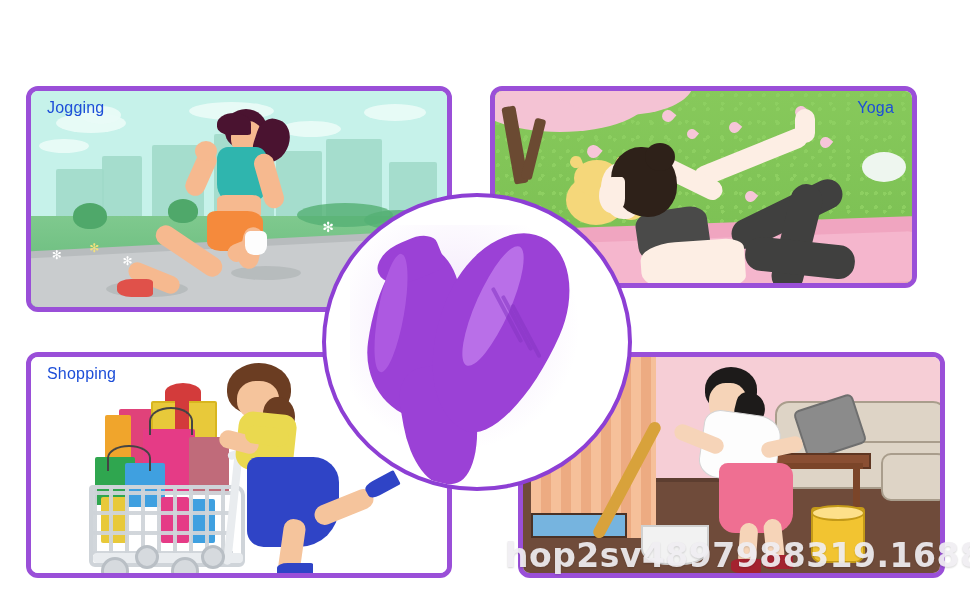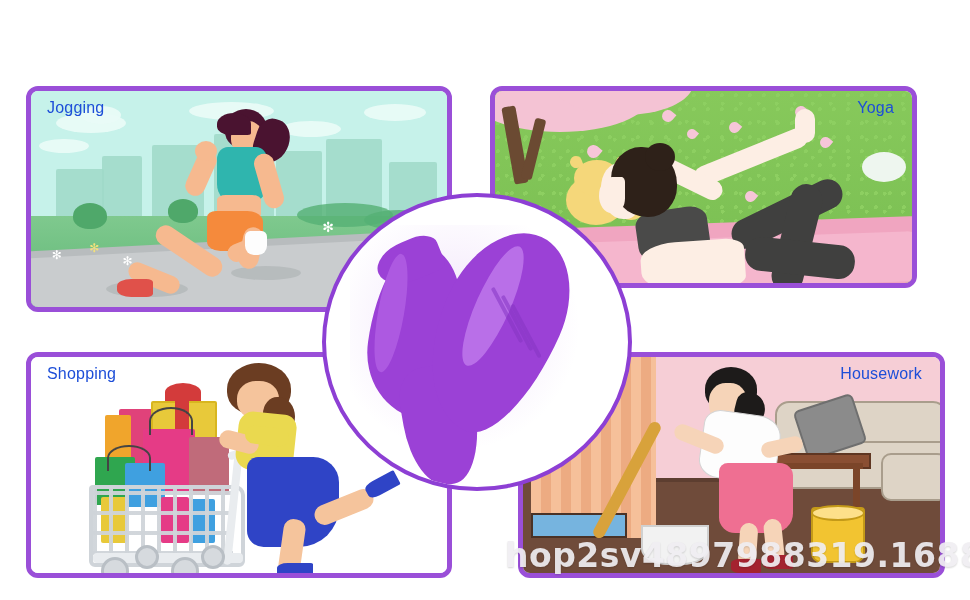--- a/index.html
+++ b/index.html
@@ -347,21 +347,20 @@
       <div class="hw hw-skin" style="left:238px;top:82px;width:42px;height:16px;border-radius:10px;transform:rotate(-12deg);"></div>
       <div class="hw hw-skirt" style="left:196px;top:106px;width:74px;height:70px;border-radius:12% 18% 28% 22%;"></div>
       <div class="hw hw-skin" style="left:216px;top:166px;width:18px;height:44px;border-radius:9px;transform:rotate(4deg);"></div>
       <div class="hw hw-skin" style="left:242px;top:162px;width:18px;height:44px;border-radius:9px;transform:rotate(-6deg);"></div>
       <div class="hw hw-shoe" style="left:208px;top:202px;width:30px;height:14px;border-radius:30% 10% 10% 30%;"></div>
       <div class="hw hw-shoe" style="left:240px;top:198px;width:30px;height:14px;border-radius:30% 10% 10% 30%;"></div>
 
       <div class="hw hw-mop" style="left:98px;top:58px;width:12px;height:130px;border-radius:6px;transform:rotate(28deg);"></div>
       <div class="hw hw-mophead" style="left:118px;top:168px;width:64px;height:36px;border:2px solid #d0d0d0;"></div>
     </div>
-    <div class="panel-label label-right">Housework</div>
   </div>
 
   <div id="center-circle">
     <div class="prod-glow"></div>
     <div class="prod prod-arm"></div>
     <div class="prod prod-tip"></div>
     <div class="prod prod-arm-hi"></div>
     <div class="prod prod-stem"></div>
     <div class="prod prod-body"></div>
     <div class="prod prod-body-hi"></div>

